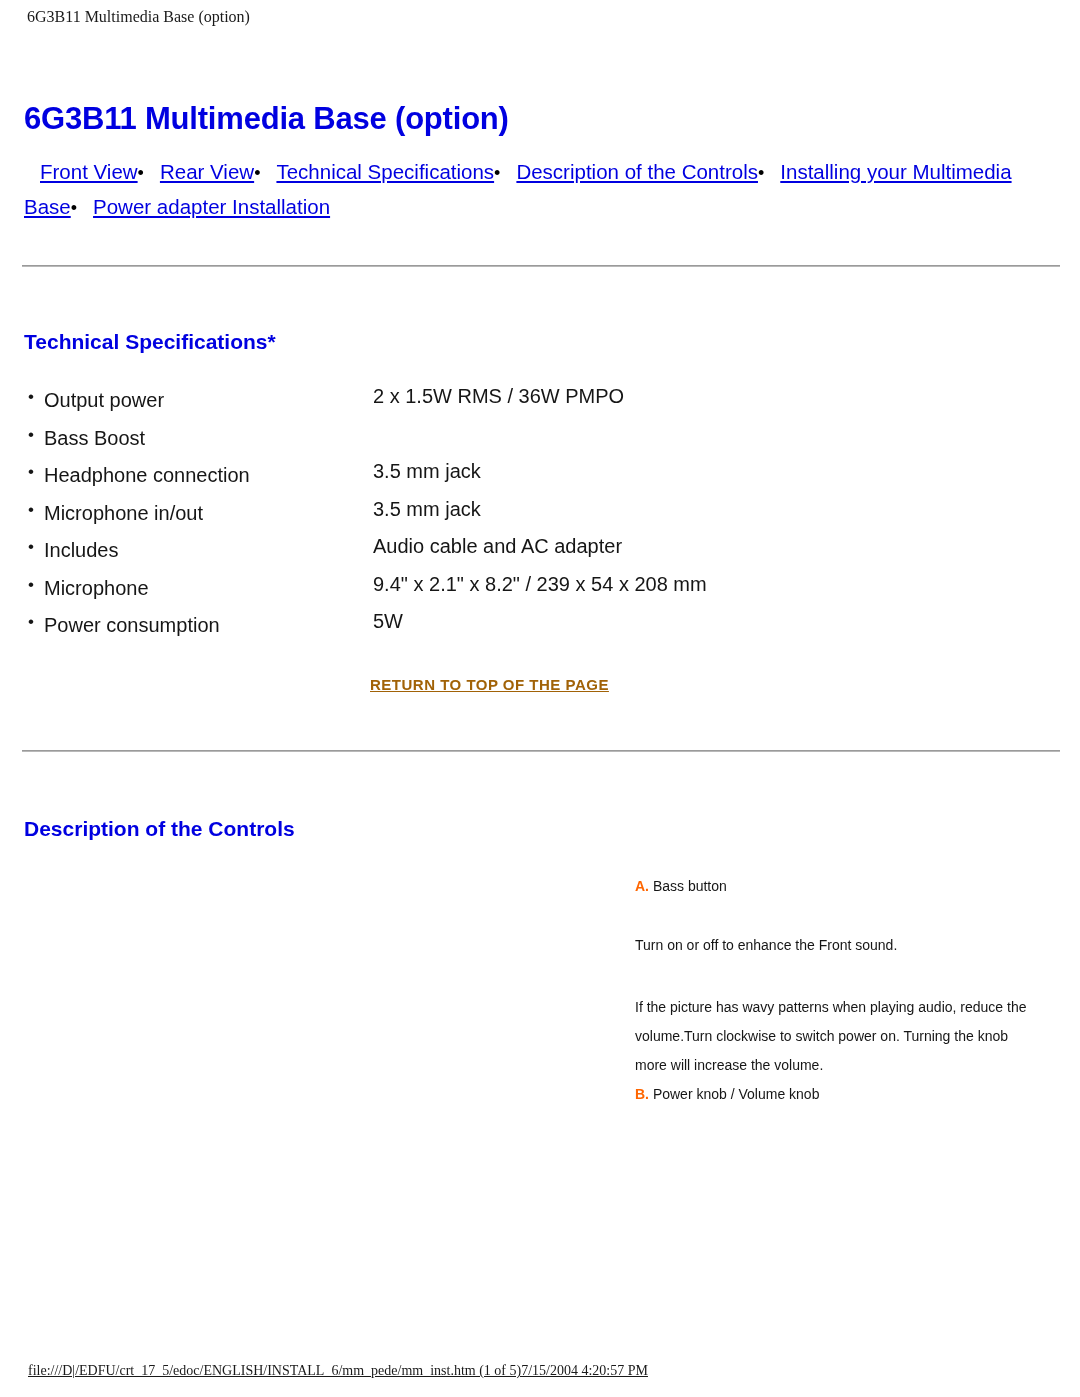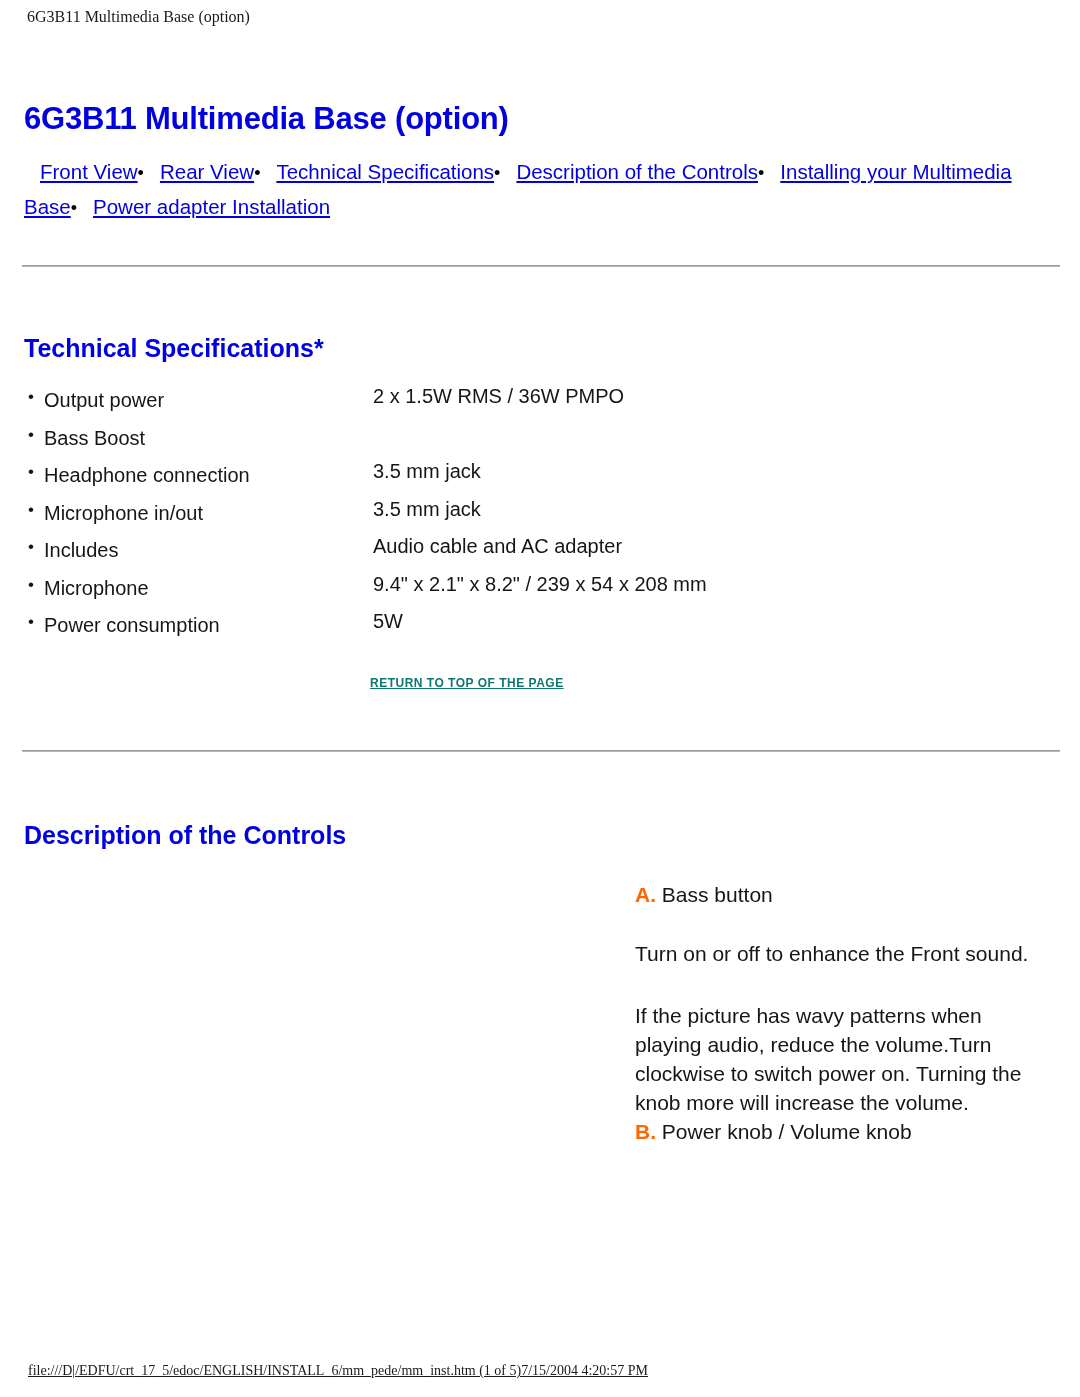--- a/index.html
+++ b/index.html
@@ -77,21 +77,21 @@
     border-top: 1px solid #9a9a9a;
     box-sizing: border-box;
   }
   .hr-1 { top: 265px; }
   .hr-2 { top: 750px; }
 
   
   .section-heading {
     position: absolute;
     left: 24px;
-    font-size: 25px;
+    font-size: 21px;
     font-weight: bold;
     color: #0000e0;
     white-space: nowrap;
   }
   .sh-tech { top: 313px; }
   .sh-controls { top: 800px; }
 
   
   .spec-list {
     position: absolute;
@@ -126,38 +126,37 @@
     top: 0;
     line-height: 25px;
     white-space: nowrap;
   }
 
   
   .return-top {
     position: absolute;
     top: 676px;
     left: 370px;
-    font-size: 12px;
+    font-size: 15px;
     font-weight: bold;
     letter-spacing: 0.5px;
-    color: #0f766e;
+    color: #a16207;
     text-decoration: underline;
     white-space: nowrap;
   }
 
   
   .controls-block {
     position: absolute;
     top: 872px;
     left: 635px;
     width: 400px;
-    font-size: 21px;
+    font-size: 14px;
     line-height: 29px;
     color: #161616;
-    margin-top: 8px;
   }
   .controls-block .para { margin: 0 0 33px 0; }
   .controls-block .para.tight { margin-bottom: 30px; }
   .controls-block .para.last { margin-bottom: 0; }
   .controls-block .marker {
     color: #ff6600;
     font-weight: bold;
   }
 
   

